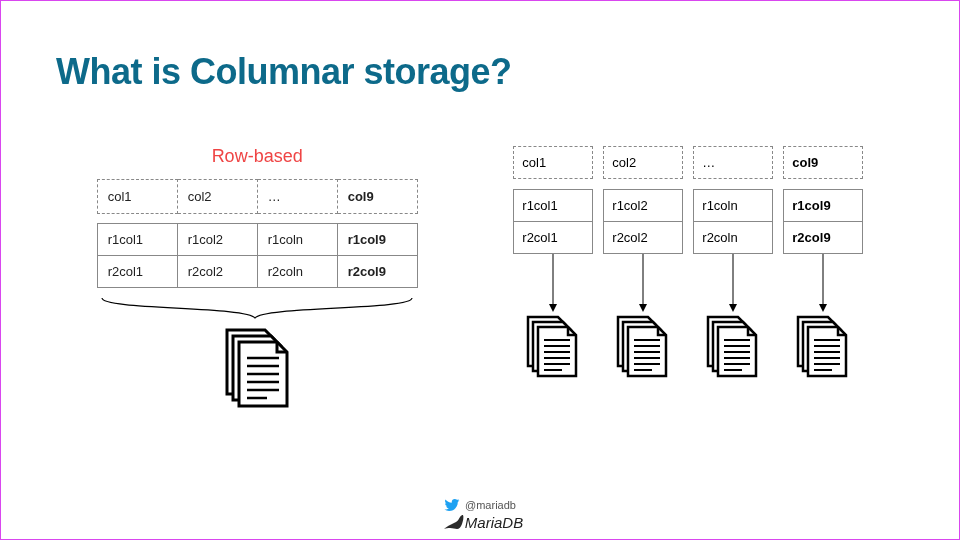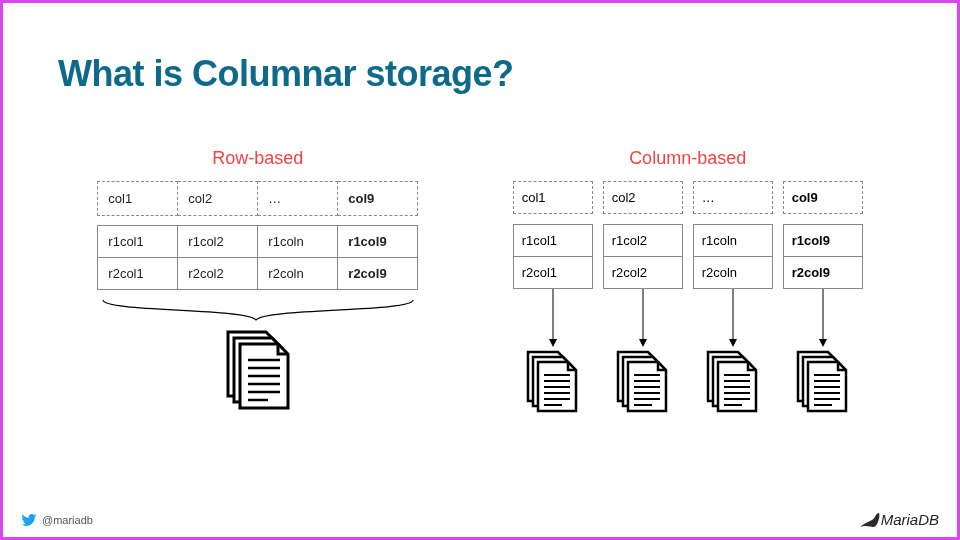--- a/index.html
+++ b/index.html
@@ -1,17 +1,17 @@
 <!DOCTYPE html>
 <html><head>
 <meta charset="utf-8">
 <style>
   * { box-sizing: border-box; margin: 0; padding: 0; }
   html, body { width: 960px; height: 540px; font-family: "Segoe UI", Arial, sans-serif; background: #fff; }
-  .slide { width: 960px; height: 540px; position: relative; border: 3px solid #d946ef; background: #fff; }
+  .slide { width: 960px; height: 540px; position: relative; border: 1px solid #d946ef; background: #fff; }
   .title { position: absolute; left: 55px; top: 50px; font-size: 36px; font-weight: 800; color: #0d6a8a; letter-spacing: -0.5px; }
   .section-label { font-size: 18px; color: #ef4444; text-align: center; margin-bottom: 12px; }
 
   .diagram-area { position: absolute; top: 145px; left: 0; right: 0; display: flex; justify-content: space-evenly; }
   .col-block { display: flex; flex-direction: column; align-items: center; }
 
   
   .row-table { border-collapse: collapse; }
   .row-table th, .row-table td { font-size: 13px; font-weight: 400; color: #222; text-align: left; padding: 8px 10px; width: 80px; }
   .row-table th { border: 1px dashed #888; font-weight: 400; }
@@ -34,24 +34,24 @@
   
   .brace { margin-top: 8px; }
 
   
   .files-svg { display: block; }
 
   
   .arrow-line { stroke: #000; stroke-width: 1; fill: none; }
 
   
-  .footer { position: absolute; bottom: 8px; left: 0; right: 0; display: flex; justify-content: space-between; align-items: center; padding: 0 18px; }
+  .footer { position: absolute; bottom: 8px; left: 0; right: 0; display: flex; justify-content: space-between; align-items: center; padding: 0 18px; flex-direction: column; }
   .twitter { display: flex; align-items: center; gap: 5px; font-size: 11px; color: #555; }
   .twitter svg { width: 16px; height: 16px; }
-  .mariadb-logo { display: flex; font-size: 15px; color: #222; font-style: italic; font-weight: 400; }
+  .mariadb-logo { display: flex; align-items: center; font-size: 15px; color: #222; font-style: italic; font-weight: 400; }
 </style>
 </head>
 <body>
 
 <div class="slide">
 
   <h1 class="title">What is Columnar storage?</h1>
 
   <div class="diagram-area">
 
@@ -101,21 +101,20 @@
           <line x1="30" y1="40" x2="62" y2="40"></line>
           <line x1="30" y1="48" x2="62" y2="48"></line>
           <line x1="30" y1="56" x2="62" y2="56"></line>
           <line x1="30" y1="64" x2="62" y2="64"></line>
           <line x1="30" y1="72" x2="50" y2="72"></line>
         </g>
       </svg>
     </div>
 
     <div class="col-block">
-      <div class="section-label">Column-based</div>
       <div class="col-set">
 
         <div class="col-unit">
           <div class="col-head">col1</div>
           <div class="col-body">
             <div>r1col1</div>
             <div>r2col1</div>
           </div>
           <svg width="12" height="60">
               <line x1="6" y1="0" x2="6" y2="52" class="arrow-line"></line>

